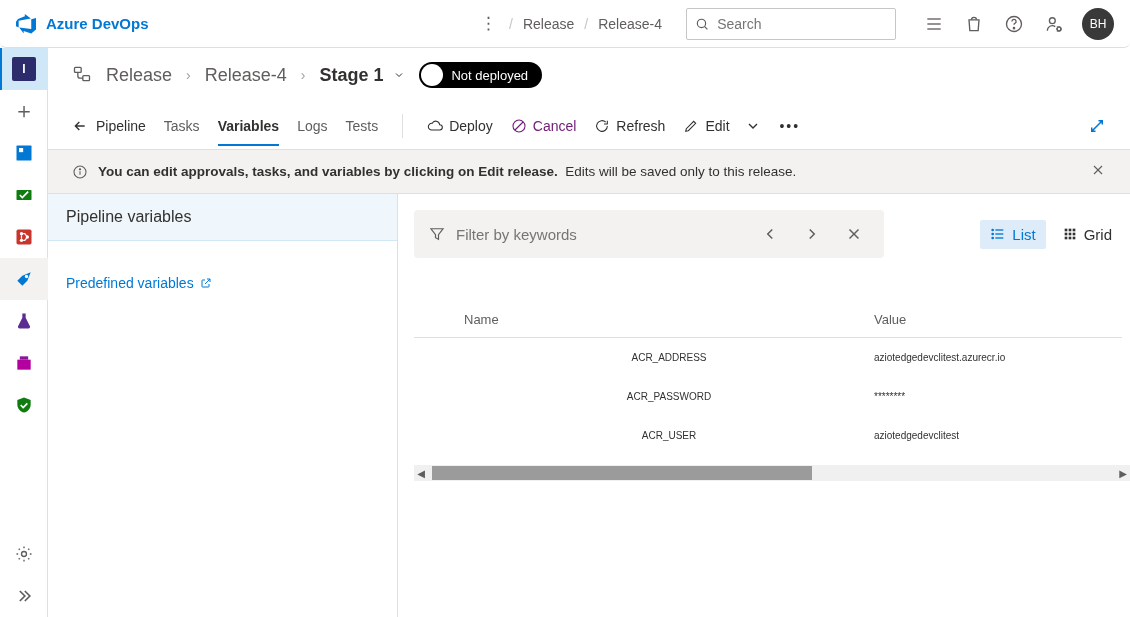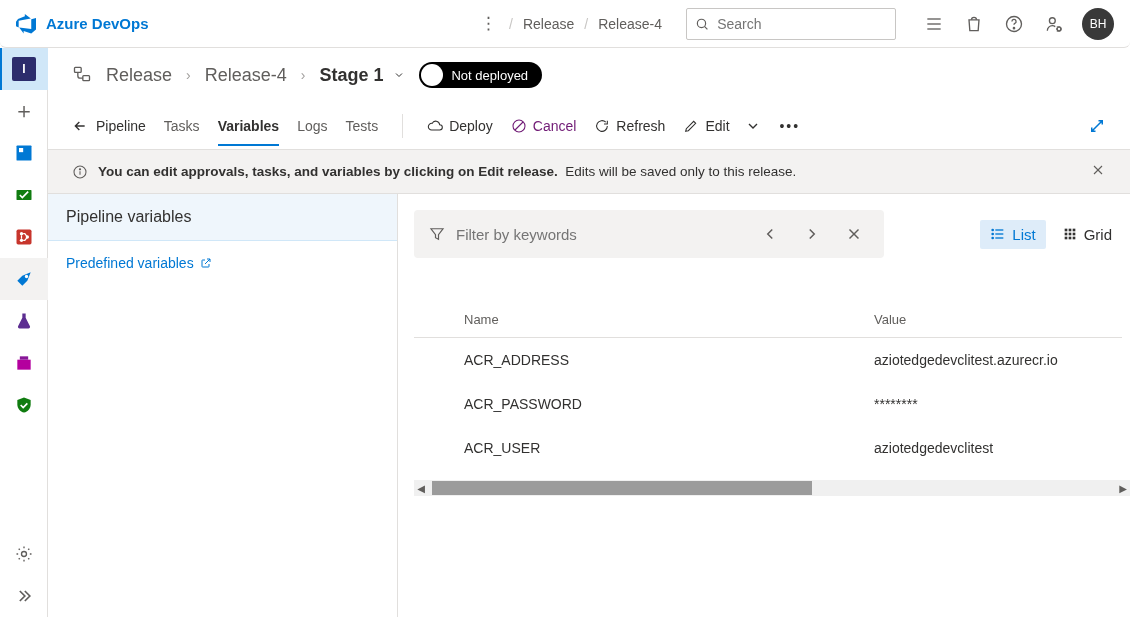--- a/index.html
+++ b/index.html
@@ -58,40 +58,40 @@
   .info-bar { display: flex; align-items: center; gap: 10px; padding: 12px 24px; background: var(--gray-bg); border-bottom: 1px solid var(--border); font-size: 13.5px; }
   .info-bar svg { width: 16px; height: 16px; color: #605e5c; flex: 0 0 auto; }
   .info-bar .bold { font-weight: 600; }
   .info-bar .close { margin-left: auto; cursor: pointer; color: #605e5c; }
   .info-bar .close svg { width: 16px; height: 16px; }
 
   
   .content-row { flex: 1; display: flex; min-height: 0; }
   .side-panel { width: 350px; border-right: 1px solid var(--border); }
   .side-panel .sp-head { background: #eff6fc; padding: 14px 18px; font-size: 16px; font-weight: 400; border-bottom: 1px solid #d0e7f8; }
-  .side-panel .sp-link { padding: 14px 18px; color: var(--link); font-size: 14px; cursor: pointer; display: flex; align-items: center; gap: 6px; }
+  .side-panel .sp-link { padding: 14px 18px; color: var(--link); font-size: 14px; cursor: pointer; display: flex; align-items: center; gap: 6px; margin-top: 20px; }
   .side-panel .sp-link svg { width: 12px; height: 12px; }
 
   .var-panel { flex: 1; padding: 16px 0 0 16px; display: flex; flex-direction: column; min-width: 0; }
   .filter-row { display: flex; align-items: center; gap: 20px; }
   .filter-box { display: flex; align-items: center; gap: 10px; background: var(--gray-bg); border-radius: 4px; height: 48px; padding: 0 14px; flex: 0 0 470px; }
   .filter-box input { border: none; outline: none; background: transparent; font-size: 15px; flex: 1; }
   .filter-box svg { width: 18px; height: 18px; color: #605e5c; }
   .filter-nav-btn { width: 32px; height: 32px; display: flex; align-items: center; justify-content: center; cursor: pointer; color: #605e5c; }
   .filter-nav-btn.disabled { color: #c8c6c4; cursor: default; }
   .filter-nav-btn svg { width: 18px; height: 18px; }
   .view-toggle { margin-left: auto; margin-right: 8px; display: flex; gap: 6px; }
   .view-btn { display: flex; align-items: center; gap: 6px; padding: 6px 10px; cursor: pointer; border-radius: 2px; font-size: 15px; }
   .view-btn.selected { background: #deecf9; color: var(--accent); }
   .view-btn svg { width: 16px; height: 16px; }
 
   .var-table { margin-top: 18px; padding-right: 8px; }
   .var-head { display: flex; padding: 8px 0 10px 50px; border-bottom: 1px solid var(--border); color: var(--muted); font-size: 13px; margin-top: 28px; }
   .var-head .col-name { width: 410px; }
-  .var-row { display: flex; padding: 14px 0 14px 50px; font-size: 14px; }
+  .var-row { display: flex; padding: 14px 0 14px 50px; font-size: 10px; text-align: center; }
   .var-row .col-name { width: 410px; }
   .var-row .col-value { color: var(--text); }
 
   .hscroll { display: flex; align-items: center; height: 16px; background: #f0f0f0; margin-top: 10px; }
   .hscroll .arrow { width: 14px; height: 14px; font-size: 10px; color: #605e5c; display: flex; align-items: center; justify-content: center; }
   .hscroll .thumb { width: 380px; height: 14px; background: #9b9b9b; margin-left: 4px; }
 </style>
 </head>
 <body>
 

